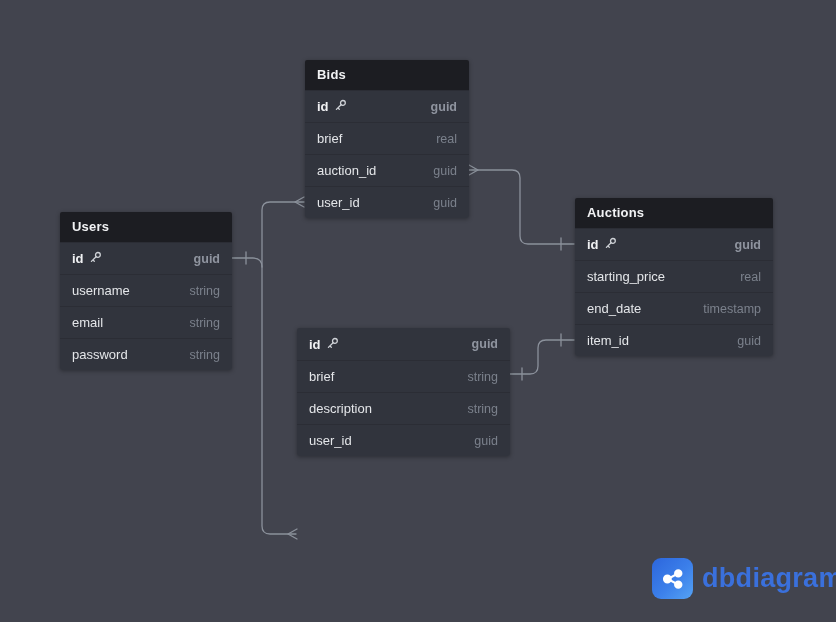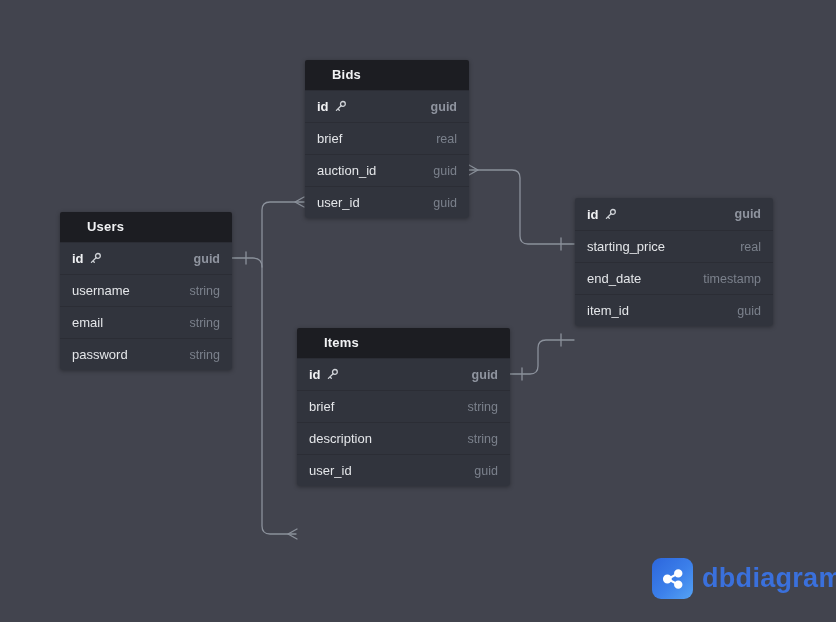--- a/index.html
+++ b/index.html
@@ -12,31 +12,31 @@
   svg.lines path{pointer-events:stroke;}
 
   .table{
     position:absolute;
     box-shadow:0 1px 4px rgba(0,0,0,0.35);
     border-radius:2px;overflow:hidden;
     font-size:13px;
   }
   .thead{
     background:#1c1d22;color:#f1f2f4;font-weight:bold;
-    height:30px;line-height:30px;padding:0 27px;
+    height:30px;line-height:30px;padding:0 12px;
     letter-spacing:0.2px;cursor:move;
   }
   .row{
     background:#31343d;height:32px;
     display:flex;align-items:center;justify-content:space-between;
     padding:0 12px;border-top:1px solid rgba(0,0,0,0.12);
     box-sizing:border-box;
   }
   .row:first-of-type{border-top:none;}
-  .fname{color:#e4e6e9;display:flex;align-items:center;gap:3px;}
+  .fname{color:#e4e6e9;display:flex;align-items:flex-start;gap:3px;}
   .ftype{color:#7b818c;font-size:12.5px;text-align:left;}
   .row.pk .fname{font-weight:bold;color:#f0f1f3;}
   .row.pk .ftype{font-weight:bold;color:#8f949f;}
   .keyicon{flex:0 0 auto;margin-left:2px;}
   .enum-badge{
     display:inline-block;background:#6a707a;color:#2c2f37;
     font-size:11px;font-weight:bold;line-height:15px;
     padding:0 4px;border-radius:3px;margin-left:6px;
     vertical-align:1px;
   }
@@ -127,20 +127,23 @@
       <span class="fname">email</span>
       <span class="ftype">string</span>
     </div>
     <div class="row">
       <span class="fname">password</span>
       <span class="ftype">string</span>
     </div>
   </div>
 
   <div class="table" style="left:575px;top:198px;width:198px">
+    <div class="thead">
+      <span>Auctions</span>
+    </div>
     <div class="row pk">
       <span class="fname">
           <span>id</span>
           <svg class="keyicon" width="13" height="13" viewBox="0 0 13 13">
             <circle cx="8.9" cy="3.9" r="2.4" fill="none" stroke="#cfd2d7" stroke-width="1.3"></circle>
             <path d="M7.1 5.7 L2.4 10.4 M3.9 8.9 L5.3 10.3" fill="none" stroke="#cfd2d7" stroke-width="1.3" stroke-linecap="round"></path>
           </svg>
         </span>
       <span class="ftype">guid</span>
     </div>
@@ -152,23 +155,20 @@
       <span class="fname">end_date</span>
       <span class="ftype">timestamp</span>
     </div>
     <div class="row">
       <span class="fname">item_id</span>
       <span class="ftype">guid</span>
     </div>
   </div>
 
   <div class="table" style="left:297px;top:328px;width:213px">
-    <div class="thead">
-      <span>Items</span>
-    </div>
     <div class="row pk">
       <span class="fname">
           <span>id</span>
           <svg class="keyicon" width="13" height="13" viewBox="0 0 13 13">
             <circle cx="8.9" cy="3.9" r="2.4" fill="none" stroke="#cfd2d7" stroke-width="1.3"></circle>
             <path d="M7.1 5.7 L2.4 10.4 M3.9 8.9 L5.3 10.3" fill="none" stroke="#cfd2d7" stroke-width="1.3" stroke-linecap="round"></path>
           </svg>
         </span>
       <span class="ftype">guid</span>
     </div>

